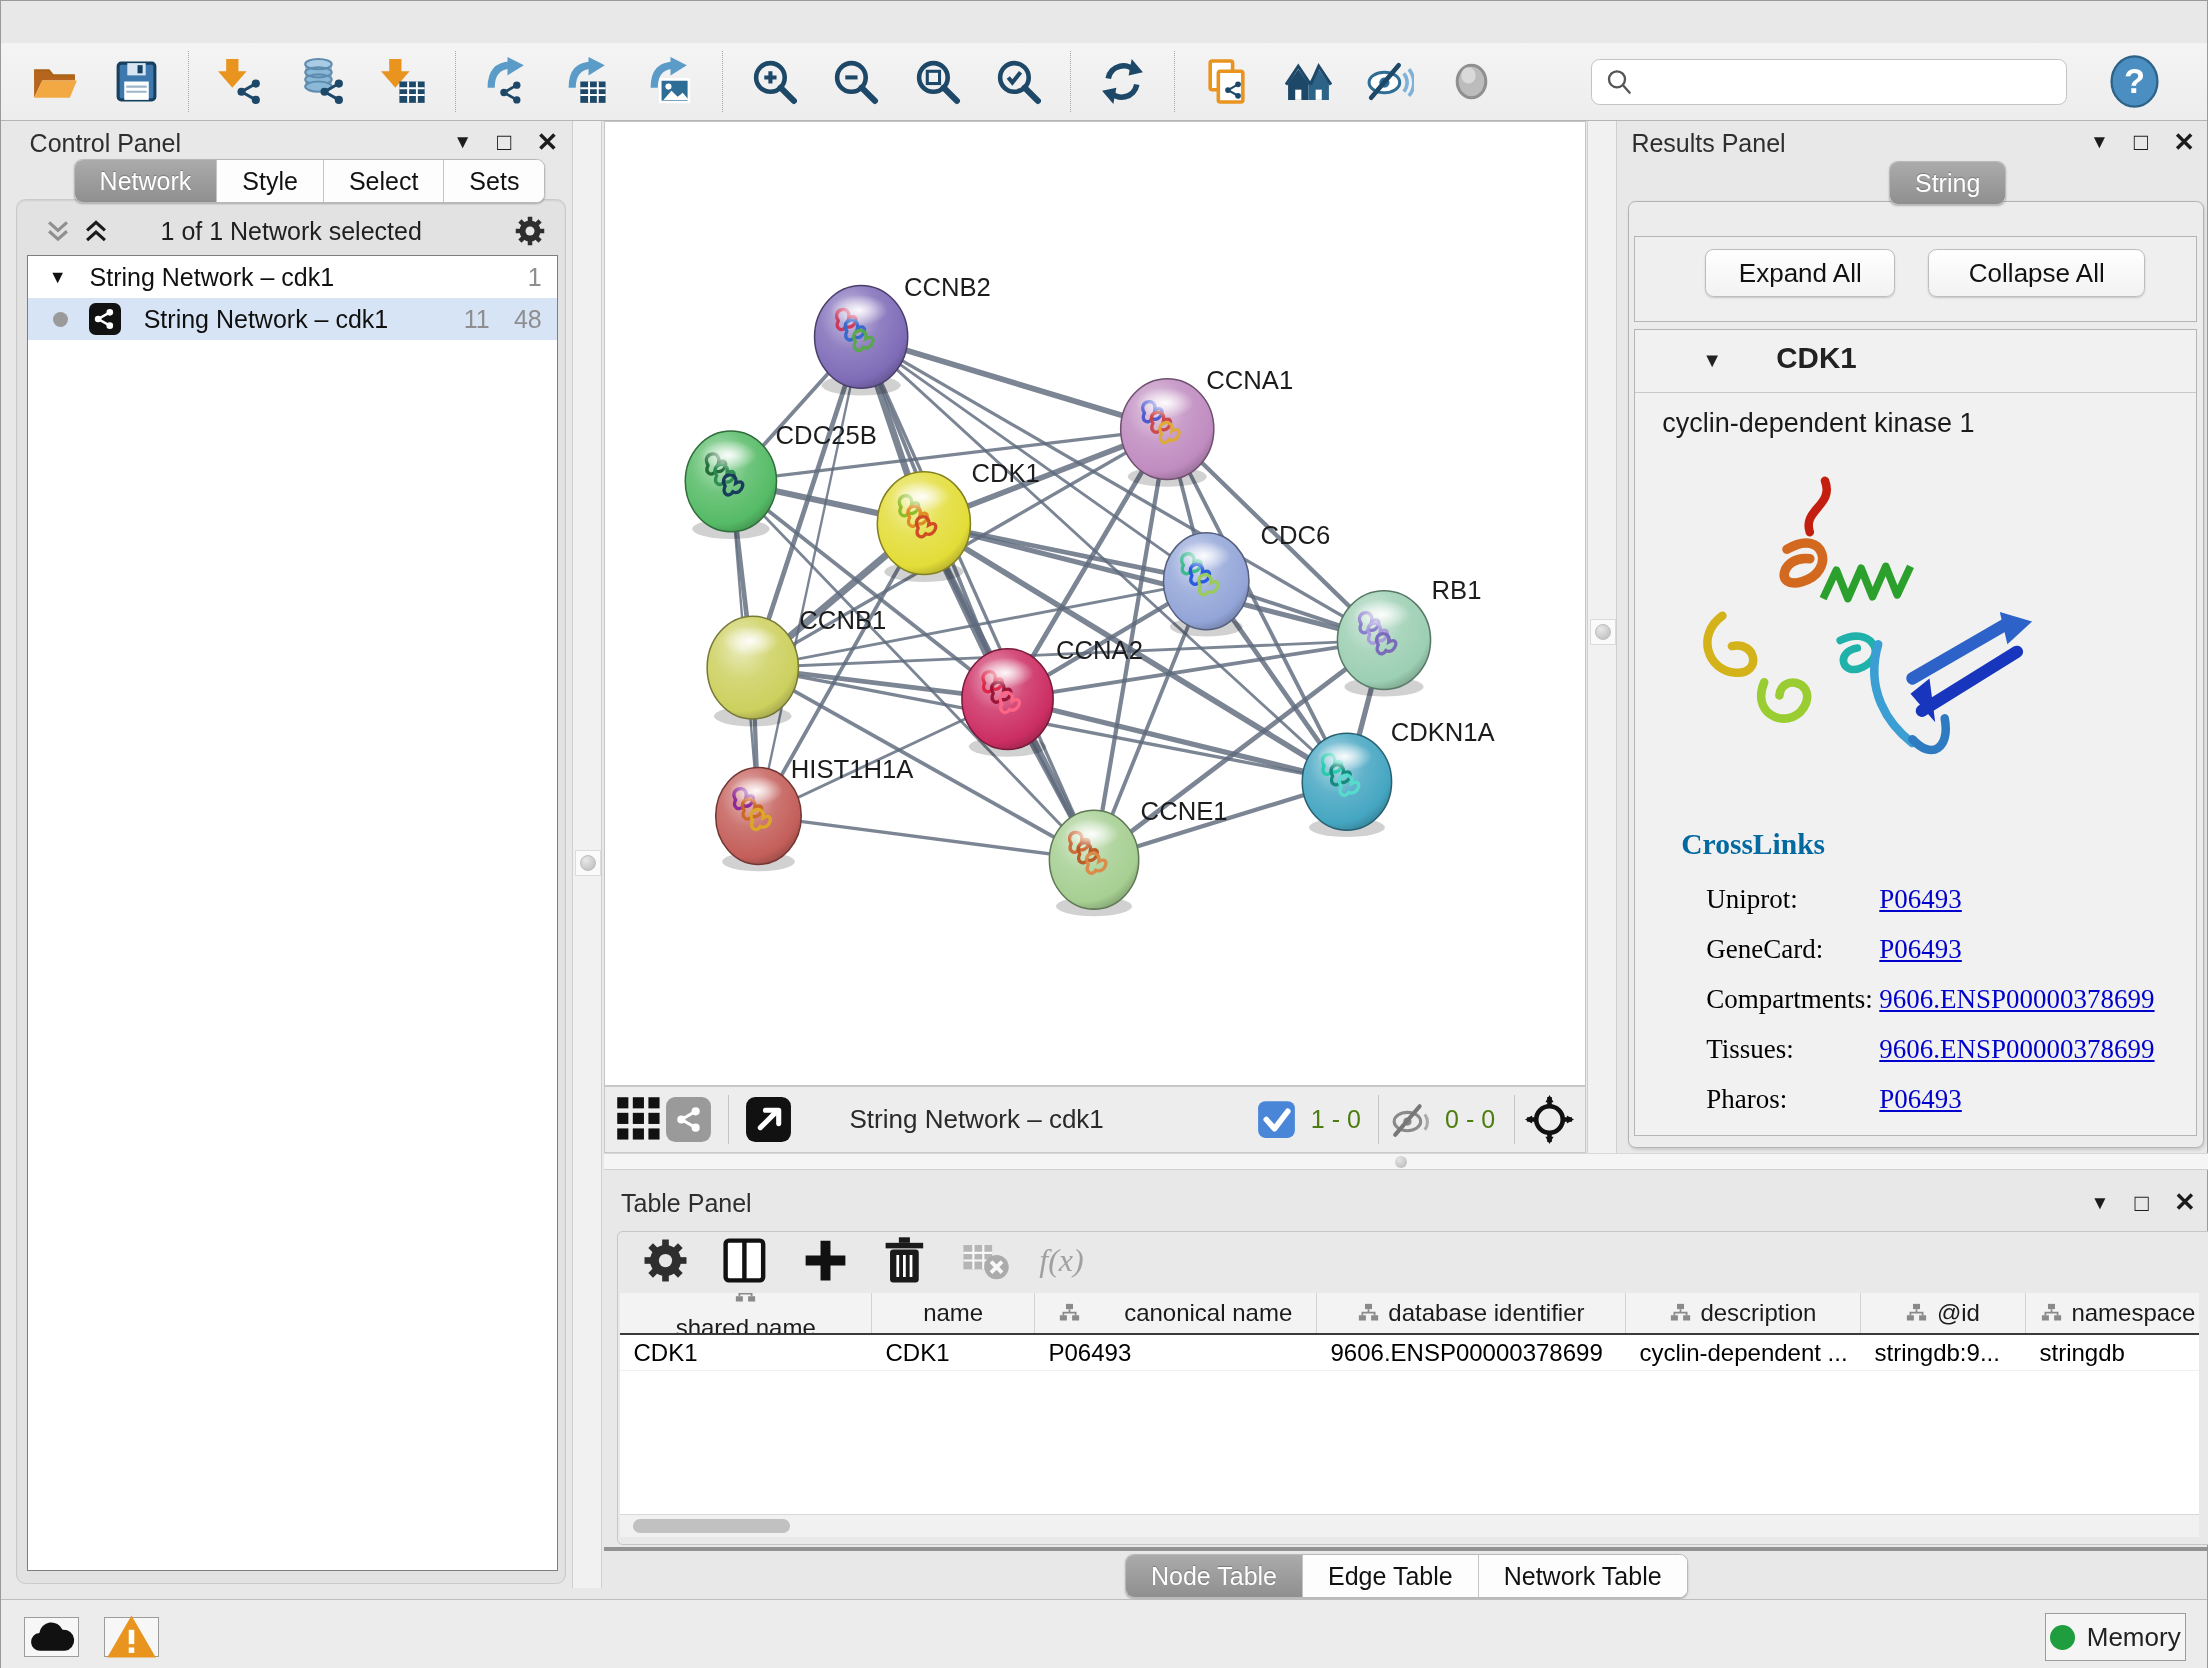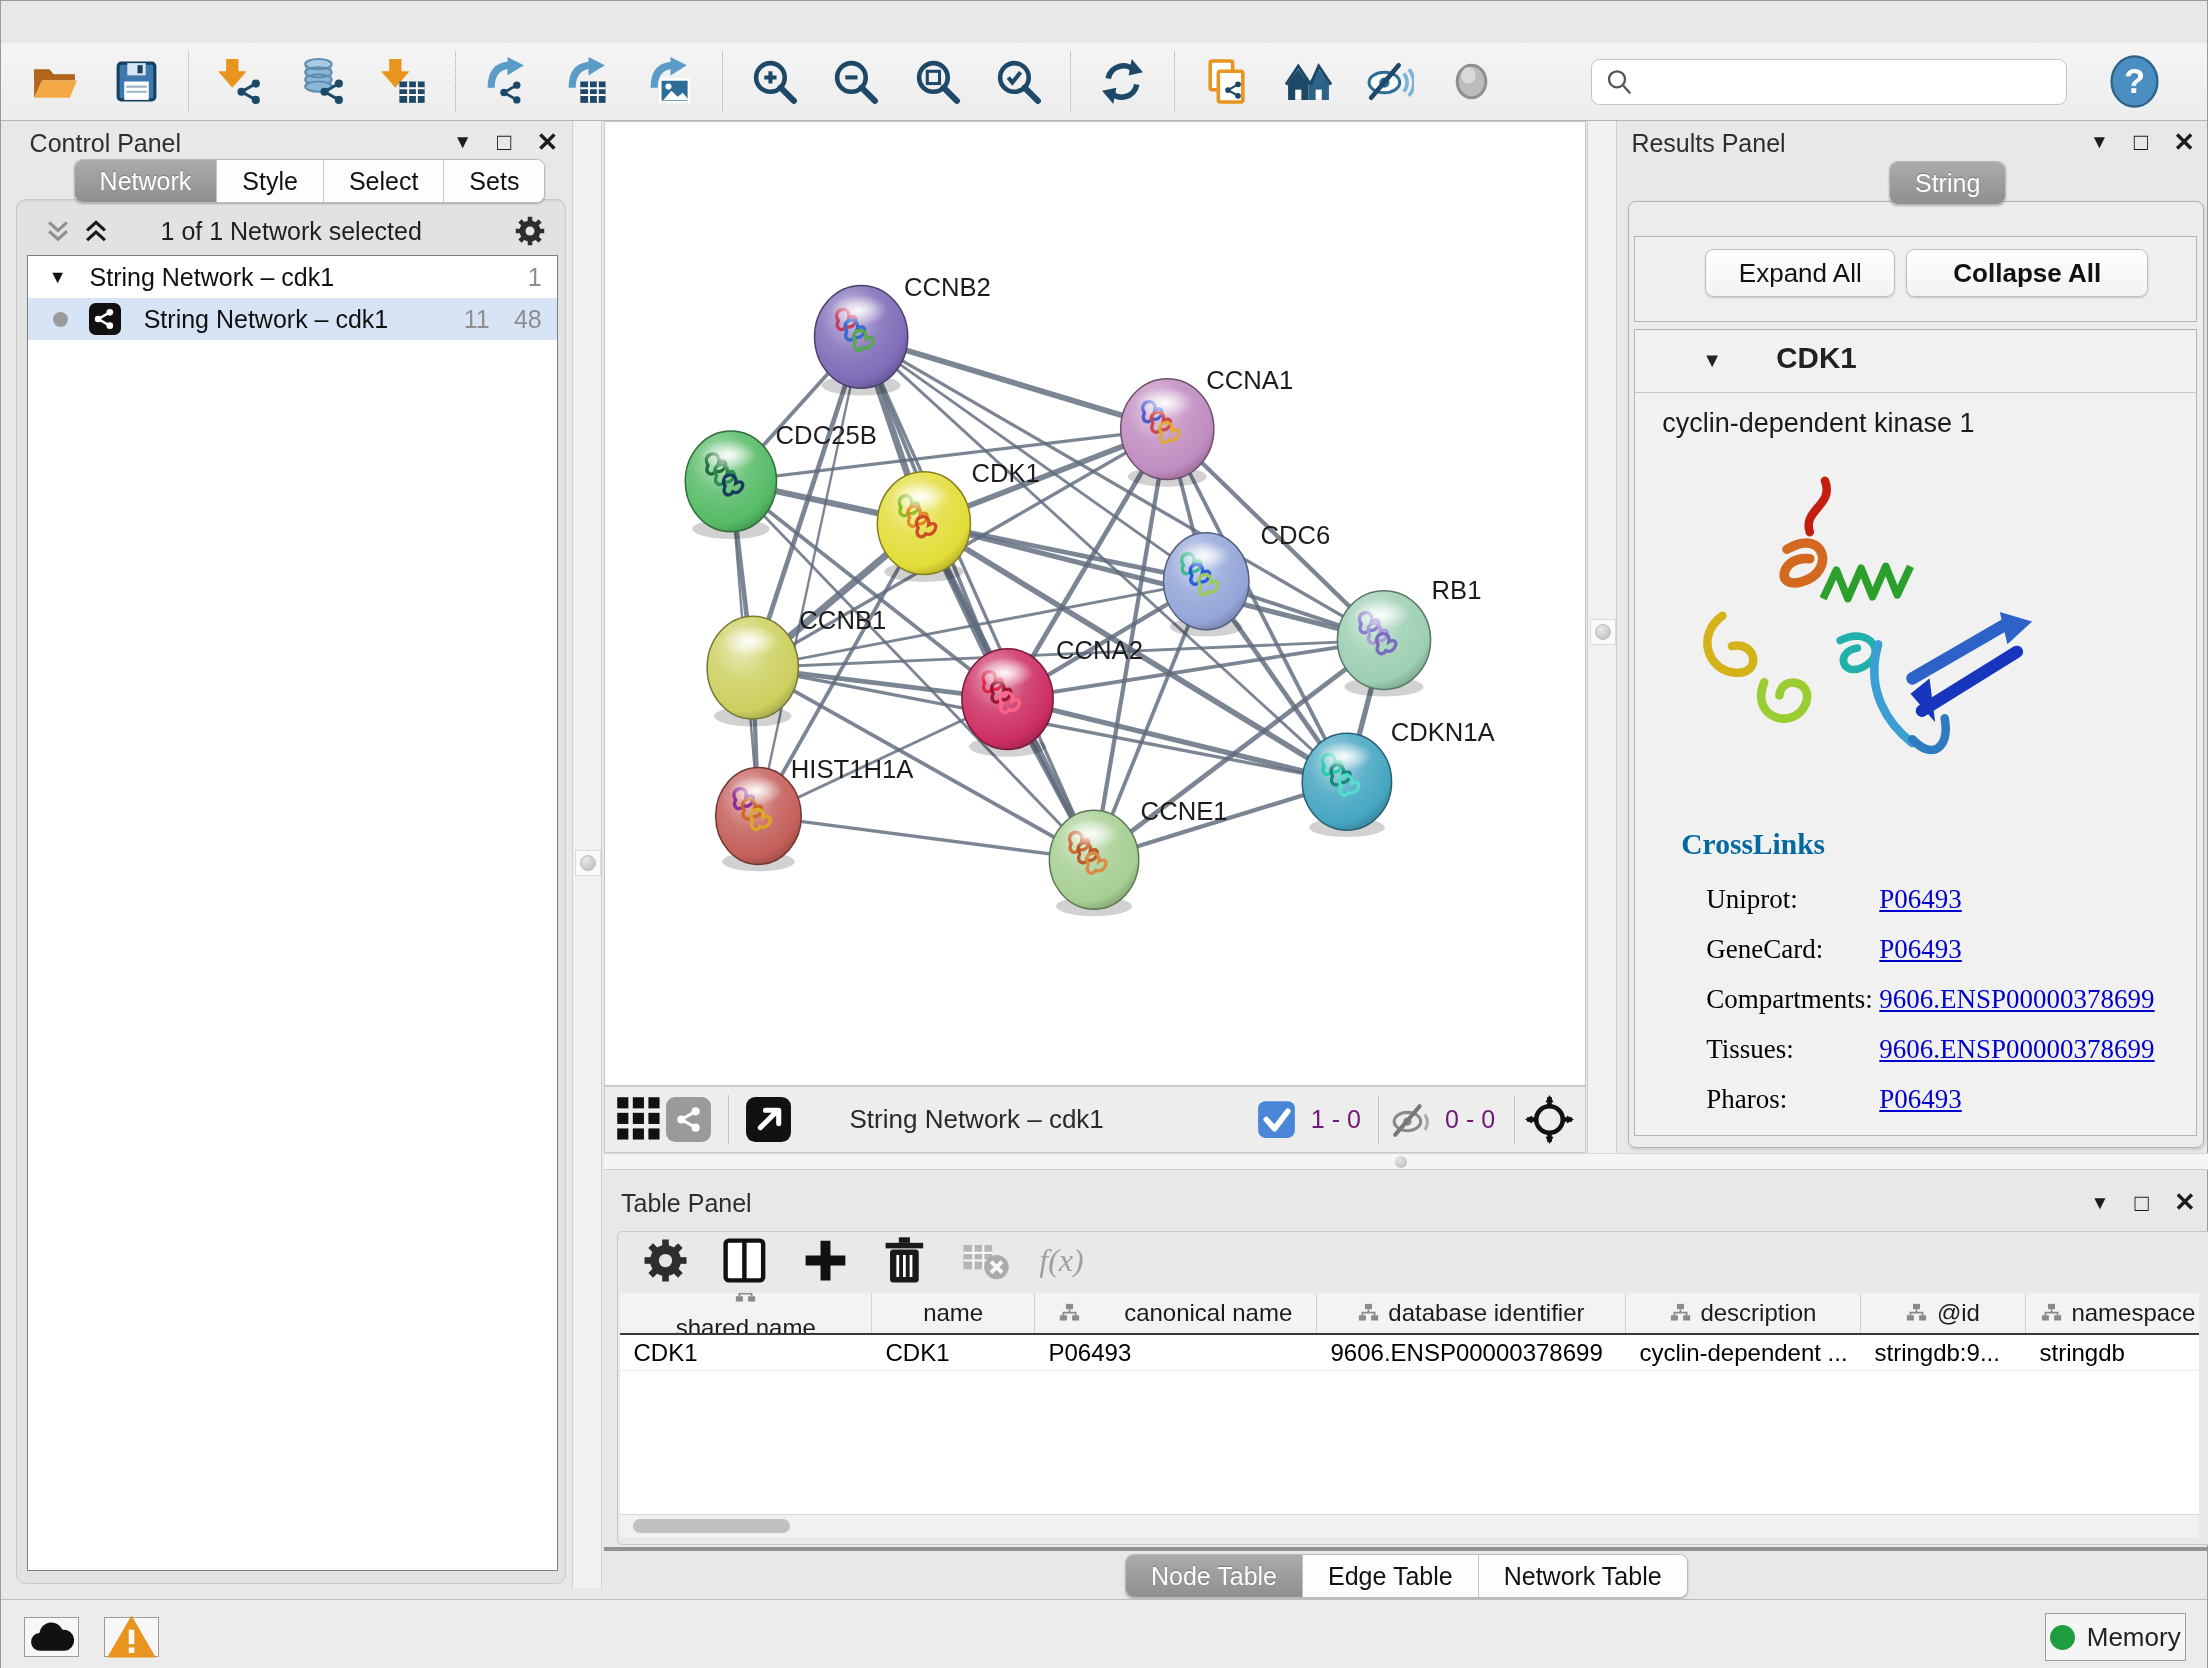--- a/index.html
+++ b/index.html
@@ -85,35 +85,35 @@
   .canvas svg { display:block; }
 
   
   .navbar { position:absolute; left:603px; top:1085px; width:982px; height:67px; background:#ededed;
     border:1px solid #c9c9c9; display:flex; align-items:center; }
   .nv-icon { width:49px; height:49px; display:inline-flex; align-items:center; justify-content:center; }
   .nv-icon svg { width:42px; height:42px; }
   .nv-sep { width:0; height:49px; border-left:1px solid #c4c4c4; margin:0 15px; }
   .nv-name { font-size:26px; color:#2a2a2a; margin-left:57px; }
   .nv-right { margin-left:auto; display:flex; align-items:center; }
-  .nv-count { font-size:25px; color:#701a75; margin:0 9.5px; white-space:nowrap;text-align:right; }
+  .nv-count { font-size:25px; color:#4d7c0f; margin:0 9.5px; white-space:nowrap;text-align:right; }
 
   
   .results-panel { position:absolute; left:1619px; top:120px; width:590px; height:1032px; }
   .rp-header { position:absolute; left:11.4px; top:7.6px; }
   .rp-ctrls { right:15px; top:5.7px; }
   .rp-tab { position:absolute; left:269px; top:40px; z-index:3; }
   .rp-box { position:absolute; left:7.6px; top:80px; width:576px; height:947px; background:#ececec;
     border:1px solid #b2b2b2; border-radius:7.6px; box-shadow:1px 1.9px 2.9px rgba(0,0,0,.12); }
   .rp-btnbox { position:absolute; left:5.7px; top:34px; width:563px; height:86px; background:#efefef;
     border:1px solid #b5b5b5; }
   .rp-btn { position:absolute; top:12.4px; height:48px; background:linear-gradient(#ffffff,#f2f2f2);
     border:1px solid #bdbdbd; border-radius:8.6px; font-size:26px; color:#111; display:flex;
     align-items:center; justify-content:center; box-shadow:0 1px 1.9px rgba(0,0,0,.18); }
-  .rp-expand { left:70px; width:190px; } .rp-collapse { left:271px; width:242px;font-weight:bold; }
+  .rp-expand { left:70px; width:190px; } .rp-collapse { left:293px; width:217px; }
   .rp-entry { position:absolute; left:5.7px; top:127px; width:563px; height:807px; background:#f1f1f1;
     border:1px solid #b5b5b5; }
   .rp-entry-head { position:absolute; left:0; top:0; width:100%; height:63px; border-bottom:1.9px solid #c9c9c9; }
   .rp-entry-head .twisty { position:absolute; left:67px; top:19px; font-size:20px; }
   .rp-entry-head .name { position:absolute; left:141px; top:11.4px; font-size:29.5px; font-weight:bold; }
   .rp-desc { position:absolute; left:27px; top:78px; font-size:27px; color:#1a1a1a; }
   .rp-protein { position:absolute; left:38px; top:124px; width:418px; height:352px; }
   .rp-cross { position:absolute; left:46px; top:498px; font-family:"Liberation Serif", serif; }
   .rp-cross .xl-title { font-size:29.5px; font-weight:bold; color:#0369a1; margin-bottom:13.3px; }
   .xl-row { display:flex; font-size:27px; line-height:50px; }

